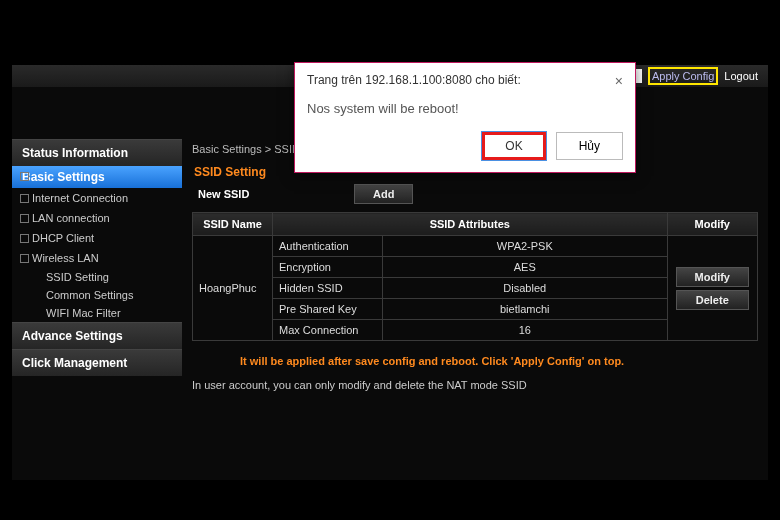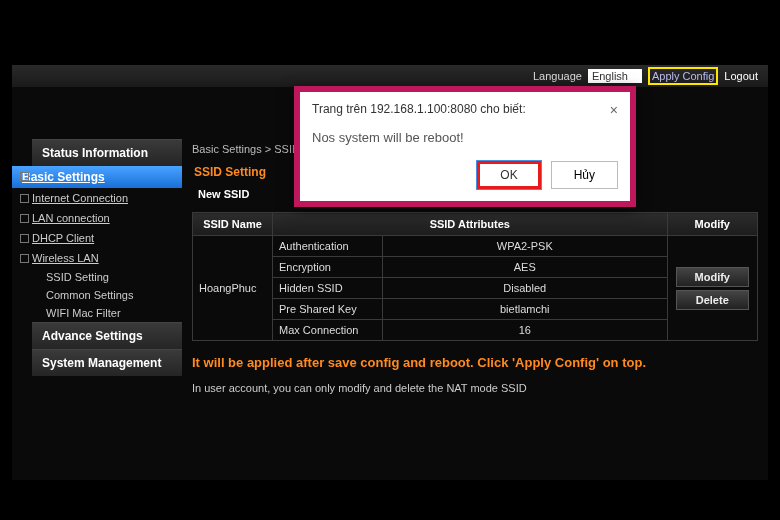--- a/index.html
+++ b/index.html
@@ -5,40 +5,40 @@
 * { margin: 0; padding: 0; box-sizing: border-box; }
 body { width: 780px; height: 520px; background: #000; font-family: Arial, sans-serif; font-size: 11px; overflow: hidden; position: relative; }
 .frame { position: absolute; left: 12px; top: 65px; right: 12px; bottom: 40px; background: #0a0a0a; }
 .topbar { position: absolute; top: 0; left: 0; right: 0; height: 22px; background: linear-gradient(#2a2a2a,#1a1a1a); display: flex; justify-content: flex-end; align-items: center; gap: 6px; padding-right: 10px; color: #fff; }
 .topbar-label { color: #ddd; font-size: 11px; }
 .lang-select { background: #fff; color: #333; border: none; font-size: 11px; padding: 1px 14px 1px 4px; }
 .apply-config { border: 2px solid #ffe600; padding: 1px 2px; font-size: 11px; color: #bbe; }
 .logout { color: #fff; font-size: 11px; }
 .main { position: absolute; top: 70px; left: 0; right: 0; bottom: 0; display: flex; }
 .sidebar { width: 170px; background: #0a0a0a; padding-top: 4px; }
-.side-head { background: linear-gradient(#3a3a3a,#252525); color: #fff; padding: 6px 10px; font-size: 12px; font-weight: bold; border-top: 1px solid #444; margin-left: 20px; }
-.side-item { color: #ccc; padding: 4px 14px 4px 20px; font-size: 11px; position: relative; text-decoration: underline; }
+.side-head { background: linear-gradient(#3a3a3a,#252525); color: #fff; padding: 6px 10px; font-size: 12px; font-weight: bold; border-top: 1px solid #444; }
+.side-item { color: #ccc; padding: 4px 14px 4px 20px; font-size: 11px; position: relative; }
 .side-item.active { background: linear-gradient(#4aa3ff,#1870d8); color: #fff; font-weight: bold; padding-left: 10px; font-size: 12px; }
 .side-sub { color: #ccc; padding: 3px 10px 3px 34px; font-size: 11px; }
 .side-item::before { content: ""; position: absolute; left: 8px; top: 6px; width: 7px; height: 7px; border: 1px solid #777; }
 .content { flex: 1; padding: 4px 10px; }
 .breadcrumb { color: #bbb; font-size: 11px; padding: 4px 0; }
 .section-title { color: #ff8a1f; font-size: 12px; font-weight: bold; padding: 6px 0 3px 2px; }
 .new-ssid-row { display: flex; gap: 12px; padding: 2px 0 8px 0; align-items: center; }
 .new-ssid-label { color: #fff; font-weight: bold; width: 150px; padding-left: 6px; }
 .btn { background: linear-gradient(#444,#222); border: 1px solid #555; color: #eee; padding: 3px 18px; font-size: 11px; cursor: pointer; font-weight: bold; }
 table { border-collapse: collapse; width: 100%; }
 th { background: linear-gradient(#2c2c2c,#1c1c1c); color: #fff; font-size: 11px; padding: 5px 6px; border: 1px solid #3a3a3a; text-align: center; font-weight: bold; }
 td { border: 1px solid #3a3a3a; color: #ddd; font-size: 11px; padding: 4px 6px; text-align: center; }
 td.attr-label { text-align: left; width: 110px; }
 td.ssid-name { text-align: left; width: 80px; }
 .modify-col { width: 70px; margin-top: 40px; }
-.warning { color: #ff8a1f; font-size: 13px; font-weight: bold; padding: 14px 0 6px 0; }
+.warning { color: #ff8a1f; font-size: 11px; font-weight: bold; padding: 14px 0 6px 0; margin-left: 48px; }
 .note { color: #ccc; font-size: 11px; padding: 6px 0; }
-.dialog { position: absolute; top: 62px; left: 294px; width: 342px; background: #fff; border: 6px solid #be185d; box-shadow: 0 3px 12px rgba(0,0,0,0.5); z-index: 100; margin-top: 24px; }
+.dialog { position: absolute; top: 62px; left: 294px; width: 342px; background: #fff; border: 1px solid #be185d; box-shadow: 0 3px 12px rgba(0,0,0,0.5); z-index: 100; }
 .dialog-head { padding: 10px 12px 2px 12px; color: #333; font-size: 12px; display: flex; justify-content: space-between; }
 .dialog-close { color: #666; cursor: pointer; font-size: 14px; }
 .dialog-body { padding: 10px 12px 6px 12px; color: #555; font-size: 13px; }
 .dialog-foot { padding: 10px 12px 12px 12px; display: flex; justify-content: flex-end; gap: 10px; }
 .d-btn { padding: 5px 22px; font-size: 12px; background: #fff; border: 1px solid #bbb; color: #000000; cursor: pointer; }
 .d-btn.ok { border: 3px solid #e61b1b; outline: 1px solid #4a90e2; color: #333; padding: 4px 20px; }
 .btn-group { display: flex; flex-direction: column; gap: 3px; padding: 2px; }
 </style>
 </head>
 <body>
@@ -56,21 +56,21 @@
       <div class="side-head">Status Information</div>
       <div class="side-item active" style="padding-left:10px">Basic Settings</div>
       <div class="side-item">Internet Connection</div>
       <div class="side-item">LAN connection</div>
       <div class="side-item">DHCP Client</div>
       <div class="side-item">Wireless LAN</div>
       <div class="side-sub">SSID Setting</div>
       <div class="side-sub">Common Settings</div>
       <div class="side-sub">WIFI Mac Filter</div>
       <div class="side-head">Advance Settings</div>
-      <div class="side-head">System Management</div>
+      <div class="side-head">Click Management</div>
     </div>
 
     <div class="content">
       <div class="breadcrumb">Basic Settings &gt; SSID</div>
       <div class="section-title">SSID Setting</div>
       <div class="new-ssid-row">
         <div class="new-ssid-label">New SSID</div>
         <button class="btn">Add</button>
       </div>
 

